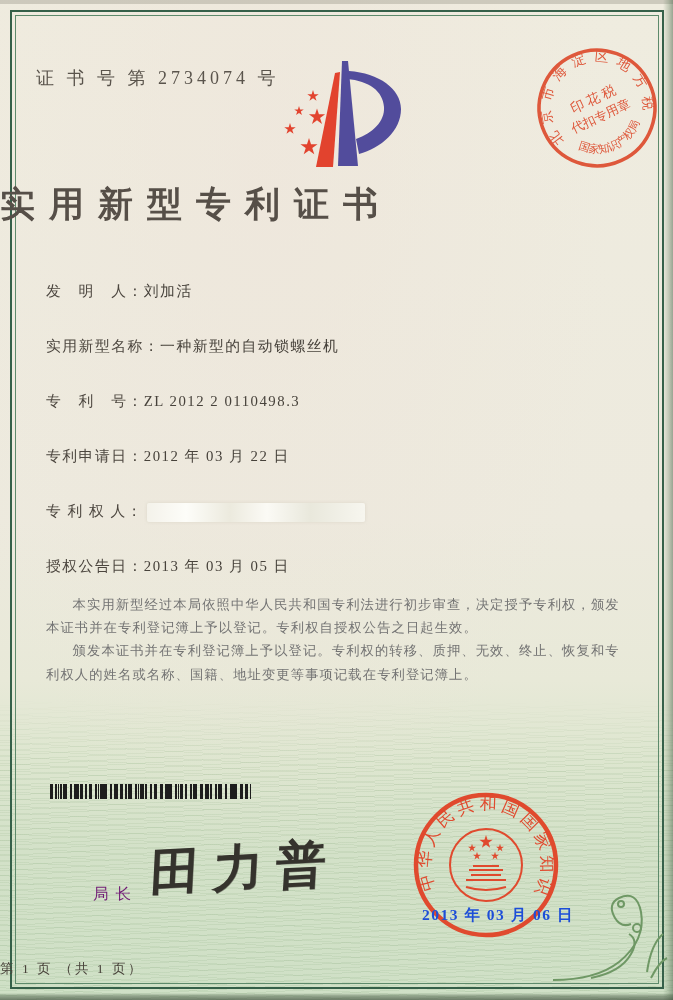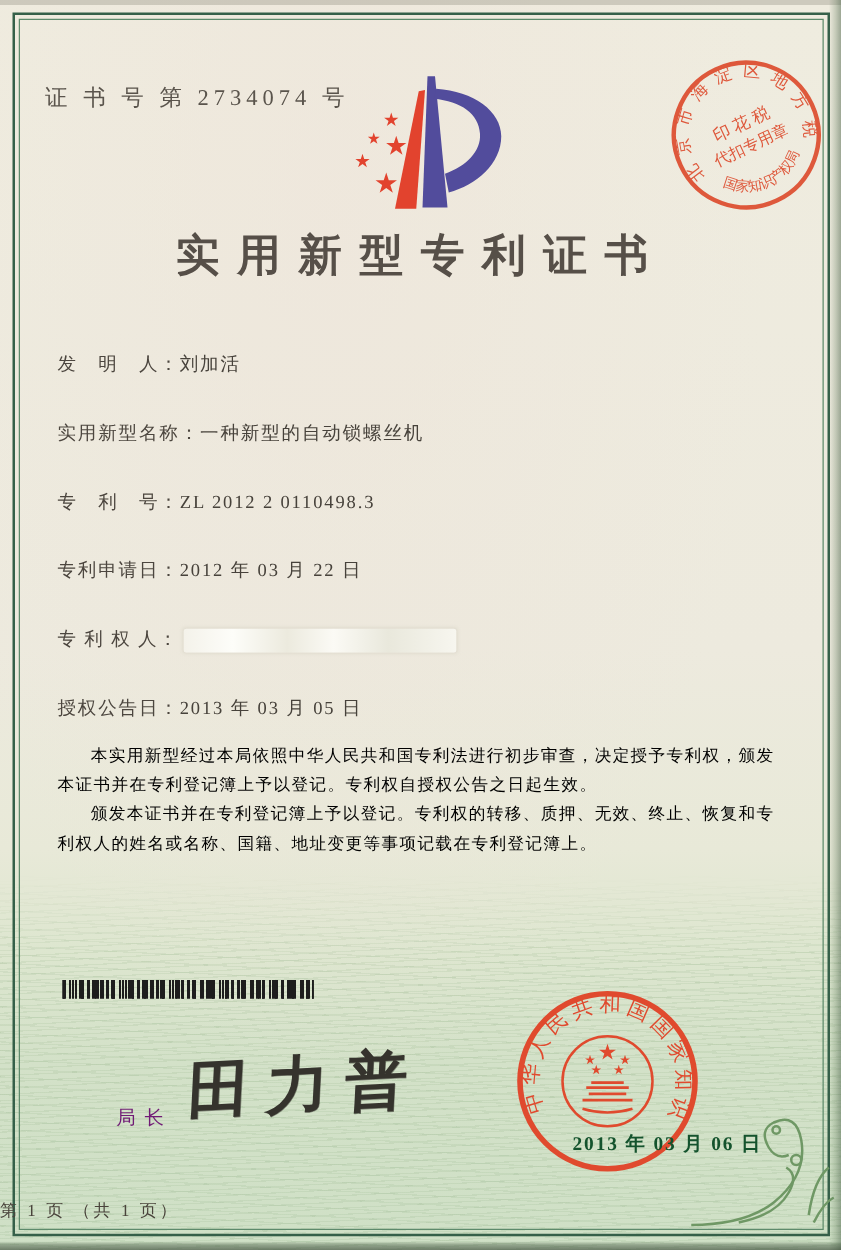--- a/index.html
+++ b/index.html
@@ -17,47 +17,47 @@
     background:
       repeating-linear-gradient(177deg, rgba(120,160,108,0.12) 0 1px, rgba(0,0,0,0) 1px 5px),
       repeating-linear-gradient(183deg, rgba(110,150,100,0.10) 0 1px, rgba(0,0,0,0) 1px 7px);
     -webkit-mask-image:linear-gradient(180deg, transparent 0, #000 22%);
             mask-image:linear-gradient(180deg, transparent 0, #000 22%);
   }
   .frame-outer{position:absolute;left:10px;top:10px;right:9px;bottom:11px;border:2.5px solid #356049;}
   .frame-inner{position:absolute;left:15px;top:15px;right:14px;bottom:16px;border:1px solid #5d8a6b;}
   .cert-no{position:absolute;left:36px;top:66px;font-size:18px;letter-spacing:4px;color:#5a544c;}
   .logo{position:absolute;left:272px;top:58px;width:150px;height:114px;}
-  .title{position:absolute;left:0;right:0;top:181px;text-align:center;
+  .title{position:absolute;left:0;right:0;top:181px;text-align:left;
     font-size:35px;font-weight:600;letter-spacing:14px;color:#564f48;}
   .fields{position:absolute;left:46px;top:282px;right:40px;}
   .field-row{height:55px;font-size:14.8px;color:#4c463f;letter-spacing:1.5px;white-space:nowrap;}
   .f-label{color:#4c463f;}
   .f-value{color:#47423b;}
   .redaction{
     display:inline-block;vertical-align:middle;width:218px;height:19px;margin-left:4px;
     background:linear-gradient(90deg,#f4f2ea 0%,#fdfdf9 18%,#eceade 38%,#fbfaf5 55%,#e9e8dc 75%,#f7f6ef 100%);
     border-radius:2px;box-shadow:0 0 3px rgba(200,195,180,0.5);
   }
   .body-text{position:absolute;left:46px;top:593px;width:585px;
-    font-size:13.3px;line-height:23.2px;letter-spacing:1.1px;color:#000000;}
+    font-size:13.3px;line-height:23.2px;letter-spacing:1.1px;color:#737373;}
   .body-text p{margin:0;text-indent:2em;}
   .barcode{position:absolute;left:50px;top:784px;width:201px;height:15px;
     background-image:
       repeating-linear-gradient(90deg,#1d1d1d 0 2px,rgba(0,0,0,0) 2px 5px),
       repeating-linear-gradient(90deg,#1d1d1d 0 1px,rgba(0,0,0,0) 1px 8px),
       repeating-linear-gradient(90deg,#1d1d1d 0 3px,rgba(0,0,0,0) 3px 13px);
   }
   .sig-label{position:absolute;left:93px;top:884px;font-size:15.5px;letter-spacing:7px;color:#701a75;}
   .sig-name{position:absolute;left:150px;top:834px;width:220px;
     font-size:50px;font-weight:bold;letter-spacing:13px;color:#35332d;
     transform:rotate(-3deg) skewX(-6deg);text-shadow:0.5px 0.5px 0 rgba(50,48,42,0.5);}
   .seal{position:absolute;left:411px;top:790px;width:150px;height:150px;z-index:1;}
   .seal-date{position:absolute;left:422px;top:905px;z-index:2;
-    font-size:15.5px;font-weight:600;letter-spacing:1.5px;color:#14532d;margin-left:36px;}
+    font-size:15.5px;font-weight:600;letter-spacing:1.5px;color:#1d4ed8;}
   .tax-stamp{position:absolute;left:531px;top:42px;width:132px;height:132px;
     transform:rotate(-25deg);opacity:0.92;}
   .footer{position:absolute;left:0;right:0;top:960px;text-align:left;
     font-size:13.5px;letter-spacing:2.5px;color:#49433b;}
   .corner-ornament{position:absolute;right:4px;bottom:8px;width:118px;height:118px;}
   .edge-top{position:absolute;left:0;top:0;right:0;height:4px;background:rgba(120,115,100,0.28);}
   .edge-right{position:absolute;top:0;right:0;bottom:0;width:10px;
     background:linear-gradient(90deg,rgba(0,0,0,0),rgba(100,125,95,0.3) 55%,rgba(70,95,70,0.5));}
   .edge-bottom{position:absolute;left:0;right:0;bottom:0;height:7px;
     background:linear-gradient(180deg,rgba(90,110,85,0),rgba(75,95,72,0.45) 40%,rgba(58,74,56,0.65));}

